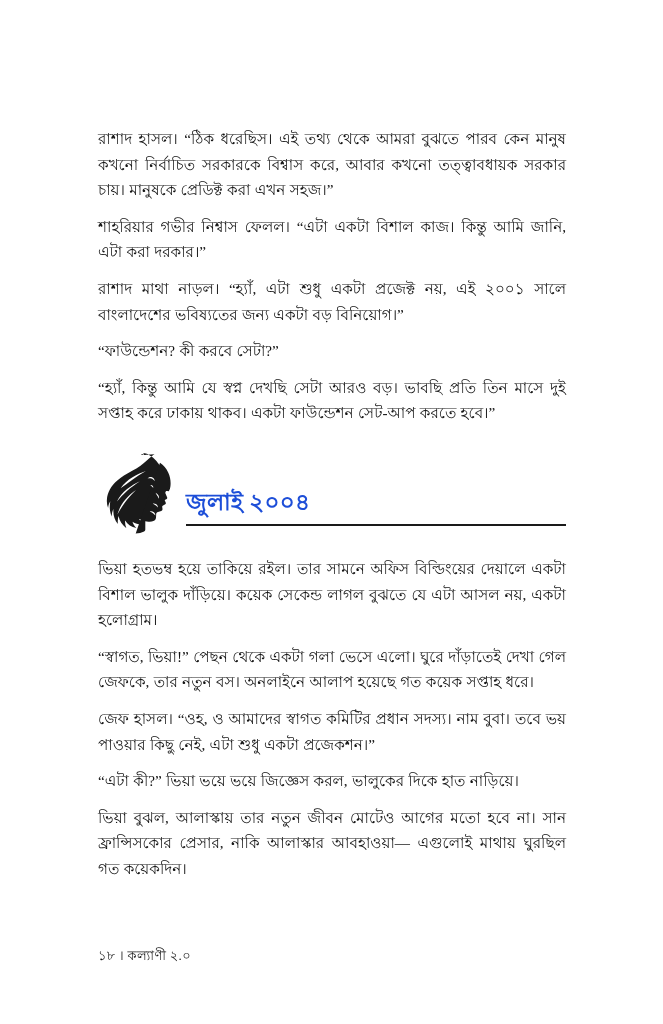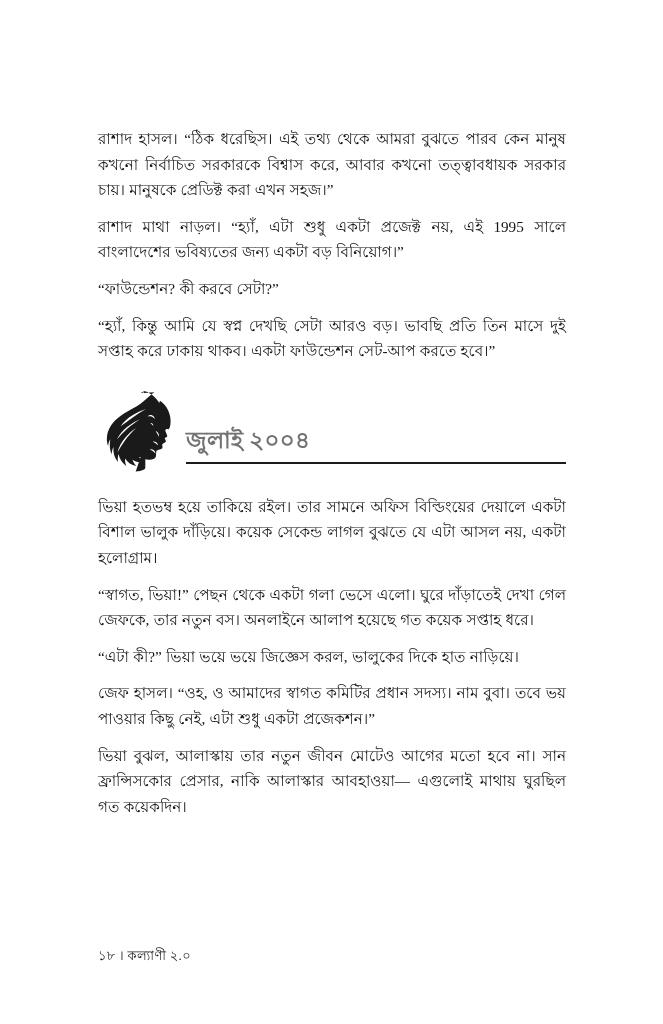--- a/index.html
+++ b/index.html
@@ -70,21 +70,21 @@
     height: 82px;
   }
 
   .chapter-title {
     position: absolute;
     left: 88px;
     top: 32px;
     font-size: 23px;
     font-weight: bold;
     letter-spacing: 0.3px;
-    color: #737373;
+    color: #1d4ed8;
     white-space: nowrap;
   }
 
   .chapter-rule {
     position: absolute;
     left: 88px;
     top: 72px;
     width: 380px;
     height: 0;
     border-top: 2px solid #1a1a1a;
@@ -101,21 +101,22 @@
   }
 </style>
 </head>
 <body>
 
 <div class="page">
 
   <div class="content">
 
     <p class="para">রাশাদ হাসল। “ঠিক ধরেছিস। এই তথ্য থেকে আমরা বুঝতে পারব কেন মানুষ কখনো নির্বাচিত সরকারকে বিশ্বাস করে, আবার কখনো তত্ত্বাবধায়ক সরকার চায়। মানুষকে প্রেডিক্ট করা এখন সহজ।”</p>
-    <p class="para">রাশাদ মাথা নাড়ল। “হ্যাঁ, এটা শুধু একটা প্রজেক্ট নয়, এই 1995 সালে বাংলাদেশের ভবিষ্যতের জন্য একটা বড় বিনিয়োগ।”</p>
+    <p class="para">শাহরিয়ার গভীর নিশ্বাস ফেলল। “এটা একটা বিশাল কাজ। কিন্তু আমি জানি, এটা করা দরকার।”</p>
+    <p class="para">রাশাদ মাথা নাড়ল। “হ্যাঁ, এটা শুধু একটা প্রজেক্ট নয়, এই ২০০১ সালে বাংলাদেশের ভবিষ্যতের জন্য একটা বড় বিনিয়োগ।”</p>
     <p class="para">“ফাউন্ডেশন? কী করবে সেটা?”</p>
     <p class="para">“হ্যাঁ, কিন্তু আমি যে স্বপ্ন দেখছি সেটা আরও বড়। ভাবছি প্রতি তিন মাসে দুই সপ্তাহ করে ঢাকায় থাকব। একটা ফাউন্ডেশন সেট-আপ করতে হবে।”</p>
 
     <div class="chapter">
       <div class="chapter-icon">
         <svg viewBox="0 0 80 82" xmlns="http://www.w3.org/2000/svg" aria-hidden="true">
           <path fill="#1a1a1a" d="M54.5 2.2c-1.9 1.1-4.6 3.3-7.7 6.2-4.2 3.9-8.6 7.1-14.6 10.3-6.1 3.2-10.9 6.4-14.9 9.9C11 34.1 7.3 40.6 6.9 47.7c-.2 3.1.2 5.6 1.2 8.2.3-2.6 1-4.7 2.2-6.7-1 5.7-.6 10.6 1.4 15.2.1-2.7.6-5 1.7-7.3-.4 5.9 1.1 10.8 4.5 14.9-.3-2.9-.1-5.4.6-7.9 1 5 3.6 9 7.9 12.1-1.1-2.7-1.5-5.2-1.3-7.8 2.6 4.1 6.3 6.6 11.2 7.6-1.9-1.9-3.1-3.9-3.8-6.3 3.6 2.4 7.5 3.2 11.9 2.5-2.4-1.4-4.1-3-5.3-5.1 4.4 1 8.5.4 12.3-1.8-2.4-.5-4.4-1.3-6.1-2.6 5.5-.4 9.9-2.7 13.3-6.9-2.6.6-4.9.7-7 .3 5-2.3 8.4-5.8 10.4-10.6-2.3 1.2-4.4 1.9-6.5 2.1 3.3-2.9 5.4-6.3 6.4-10.3l-1.1.6c1.9-3.1 2.9-6.2 3.1-9.5l-1.2 1.1c.6-4.5.1-8.8-1.6-13-2.5-6.1-6.5-10.6-12.1-13.6-2.1-1.1-4-1.7-5.7-1.8l.9 1.8c-1.2-.7-2.3-1-3.3-1l1.1 1z"></path>
           <path fill="#1a1a1a" d="M60 10.8c3.6 2.4 6.3 5.6 8.2 9.6 2.1 4.5 2.8 9.2 2.2 14.1-.2 1.7-.6 3-1.2 3.9-.5.8-1.1 1-1.9.7-.6-.2-1.1-.1-1.5.4-.5.6-.6 1.4-.2 2.3l1.4 3.2c.4.9.3 1.6-.3 2.1-.5.4-1.2.7-2.1.9l1.1 2.4c.4.9.1 1.6-.8 2.1l-1.8.9c-.7.4-1 .9-.9 1.6l.3 2.1c.1.9-.3 1.5-1.2 1.8l-3.3 1c-1.1.3-1.7 1-1.8 2.1l-.2 3.5c-.1 1.7-1 2.9-2.6 3.6-1.8.8-4 .9-6.6.4l-1.5-.3v8.4c0 .9-.4 1.5-1.2 1.9-2.6 1.2-5.4 1.9-8.4 2.1"></path>
           <path fill="#ffffff" d="M47.5 26.4c1.5-1.3 3-1.7 4.4-1.2 1.5.5 2.5 1.8 3 3.8-1.2-1.4-2.4-2.3-3.6-2.6-1.2-.3-2.5-.3-3.8 0z"></path>
           <path fill="#ffffff" d="M50.3 33.1c.9-.2 1.7 0 2.3.7.6.6.8 1.4.6 2.3-.5-.9-1-1.5-1.6-1.9-.5-.4-1-.7-1.3-1.1z"></path>
@@ -126,21 +127,21 @@
           <path fill="#ffffff" d="M16.9 49.6c2.4-4.8 5.8-9 10.2-12.5 4.4-3.6 8.7-6.2 12.9-7.9-4.7 3-9 6.2-12.8 9.6-3.8 3.4-7.2 7-10.3 10.8z"></path>
           <path fill="#ffffff" d="M17.4 62.5c1.5-5.3 4-10.1 7.6-14.4 3.6-4.4 7.3-7.7 11-10.1-4.1 3.9-7.7 7.9-10.7 12-3 4.1-5.7 8.3-7.9 12.5z"></path>
         </svg>
       </div>
       <div class="chapter-title">জুলাই ২০০৪</div>
       <div class="chapter-rule"></div>
     </div>
 
     <p class="para">ভিয়া হতভম্ব হয়ে তাকিয়ে রইল। তার সামনে অফিস বিল্ডিংয়ের দেয়ালে একটা বিশাল ভালুক দাঁড়িয়ে। কয়েক সেকেন্ড লাগল বুঝতে যে এটা আসল নয়, একটা হলোগ্রাম।</p>
     <p class="para">“স্বাগত, ভিয়া!” পেছন থেকে একটা গলা ভেসে এলো। ঘুরে দাঁড়াতেই দেখা গেল জেফকে, তার নতুন বস। অনলাইনে আলাপ হয়েছে গত কয়েক সপ্তাহ ধরে।</p>
+    <p class="para">জেফ হাসল। “ওহ, ও আমাদের স্বাগত কমিটির প্রধান সদস্য। নাম বুবা। তবে ভয় পাওয়ার কিছু নেই, এটা শুধু একটা প্রজেকশন।”</p>
     <p class="para">“এটা কী?” ভিয়া ভয়ে ভয়ে জিজ্ঞেস করল, ভালুকের দিকে হাত নাড়িয়ে।</p>
-    <p class="para">জেফ হাসল। “ওহ, ও আমাদের স্বাগত কমিটির প্রধান সদস্য। নাম বুবা। তবে ভয় পাওয়ার কিছু নেই, এটা শুধু একটা প্রজেকশন।”</p>
     <p class="para">ভিয়া বুঝল, আলাস্কায় তার নতুন জীবন মোটেও আগের মতো হবে না। সান ফ্রান্সিসকোর প্রেসার, নাকি আলাস্কার আবহাওয়া— এগুলোই মাথায় ঘুরছিল গত কয়েকদিন।</p>
 
   </div>
 
   <div class="footer">১৮ । কল্যাণী ২.০</div>
 
 </div>
 
 </body></html>

